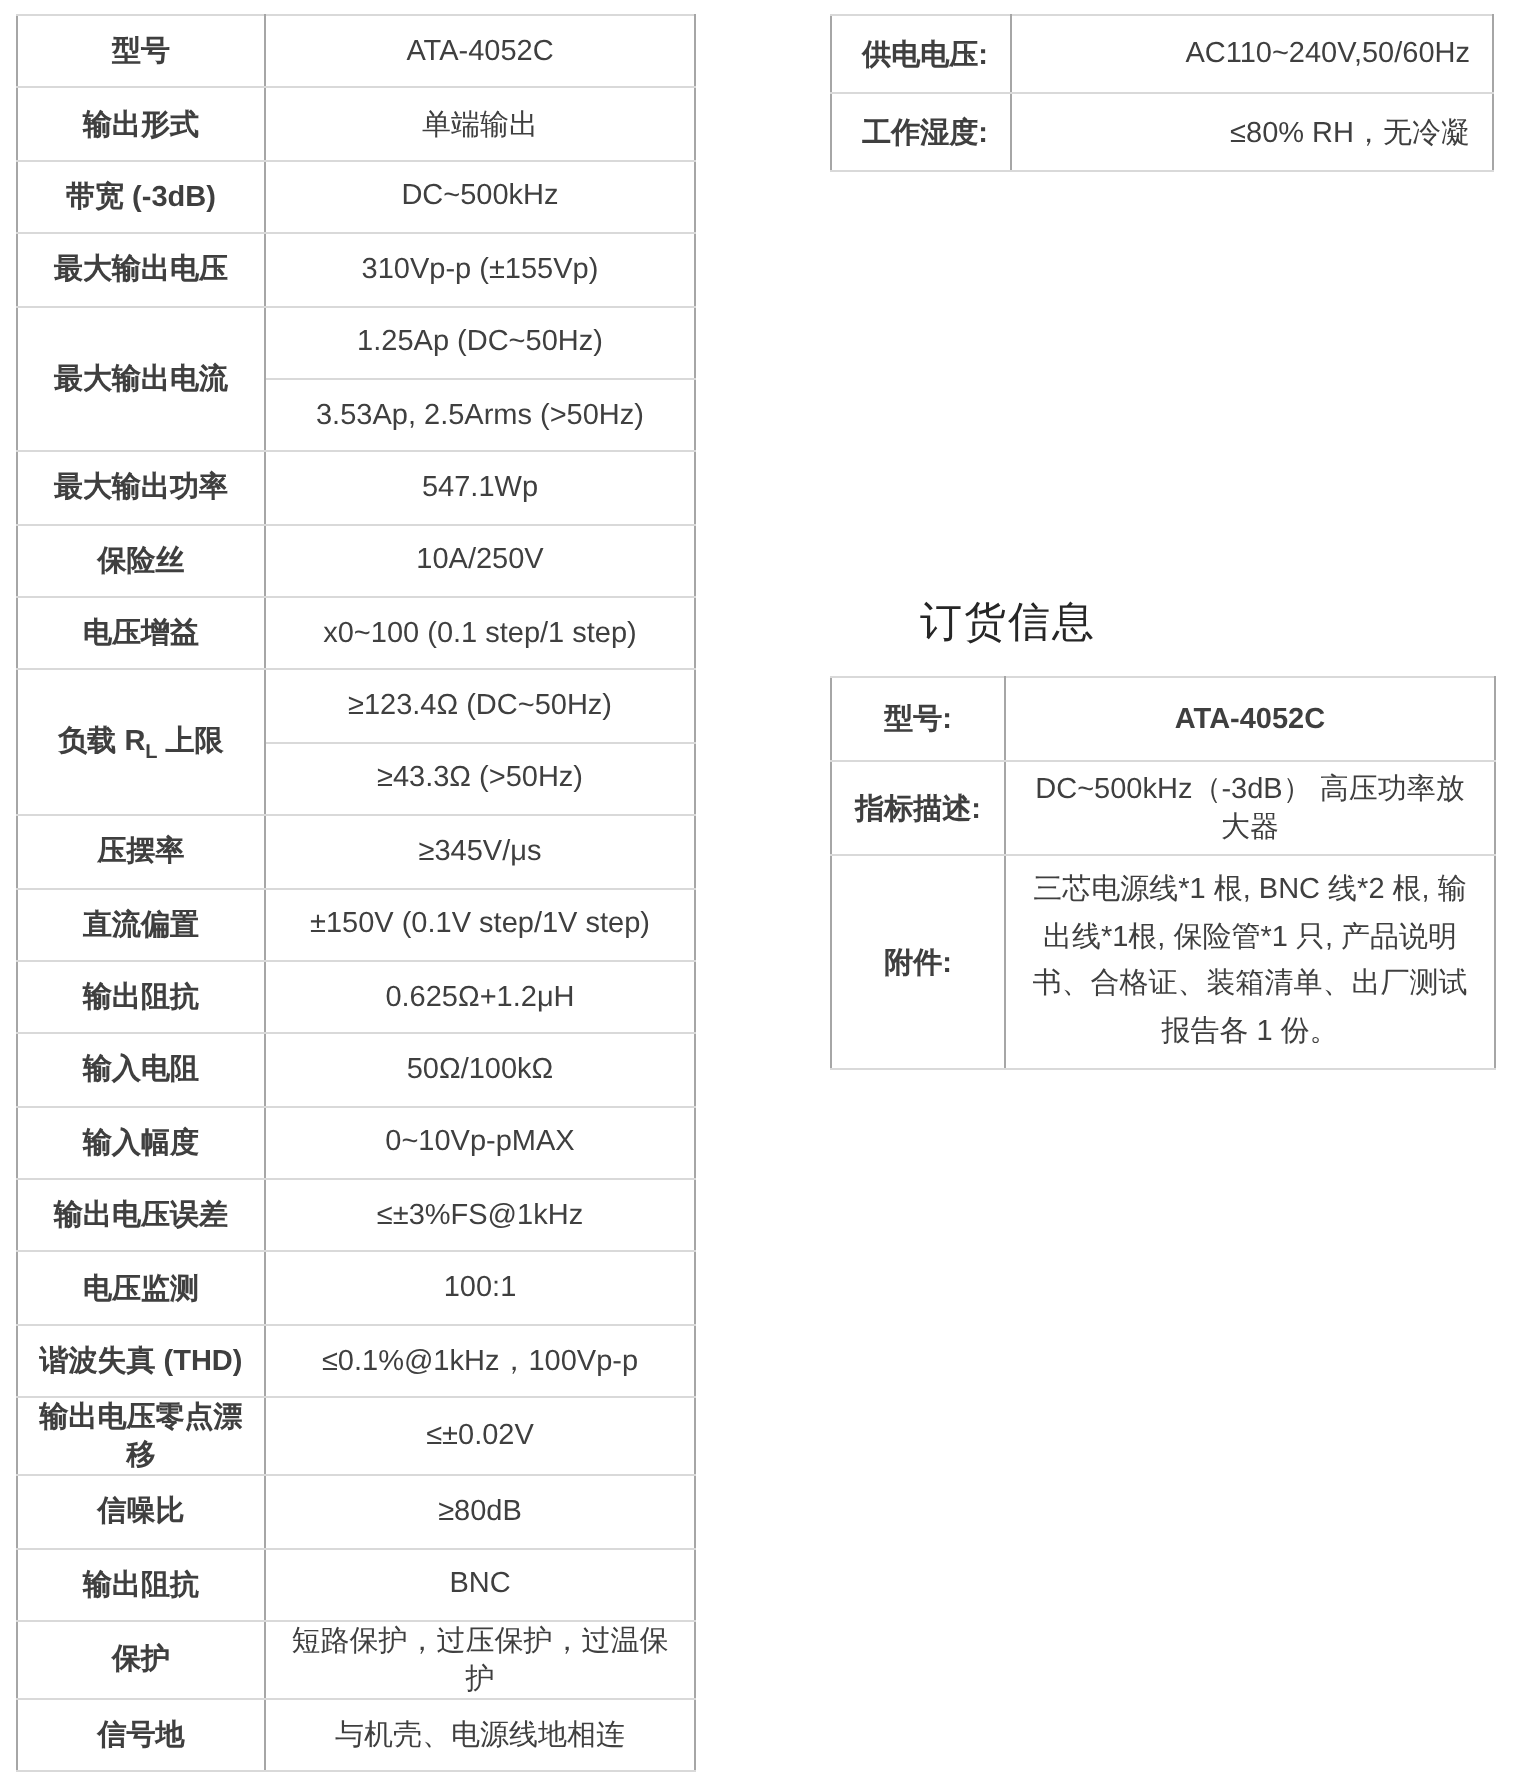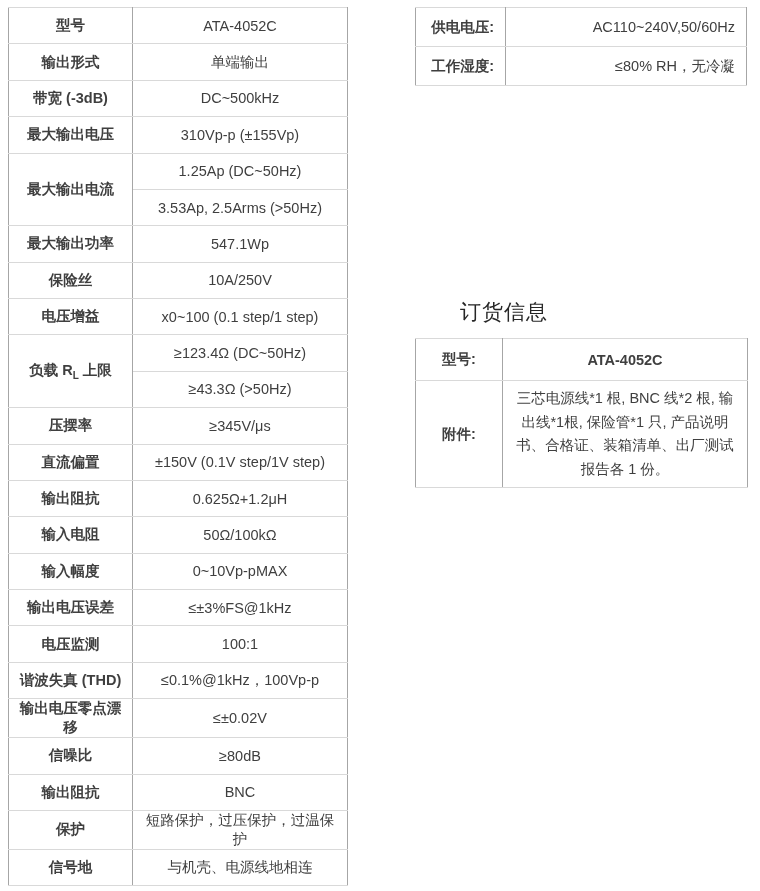--- a/index.html
+++ b/index.html
@@ -164,18 +164,22 @@
   </table>
 
 <div class="order-heading">订货信息</div>
 
 <table class="order">
   <tbody>
       <tr class="r-model">
     <td class="lbl">型号:</td>
     <td class="val model-val">ATA-4052C</td>
   </tr>
+  <tr class="r-desc">
+    <td class="lbl">指标描述:</td>
+    <td class="val">DC~500kHz（-3dB） 高压功率放大器</td>
+  </tr>
   <tr class="r-acc">
     <td class="lbl">附件:</td>
     <td class="val acc-val">三芯电源线*1 根, BNC 线*2 根, 输出线*1根, 保险管*1 只, 产品说明书、合格证、装箱清单、出厂测试报告各 1 份。</td>
   </tr>
 </tbody>
   </table>
 
 </body></html>

